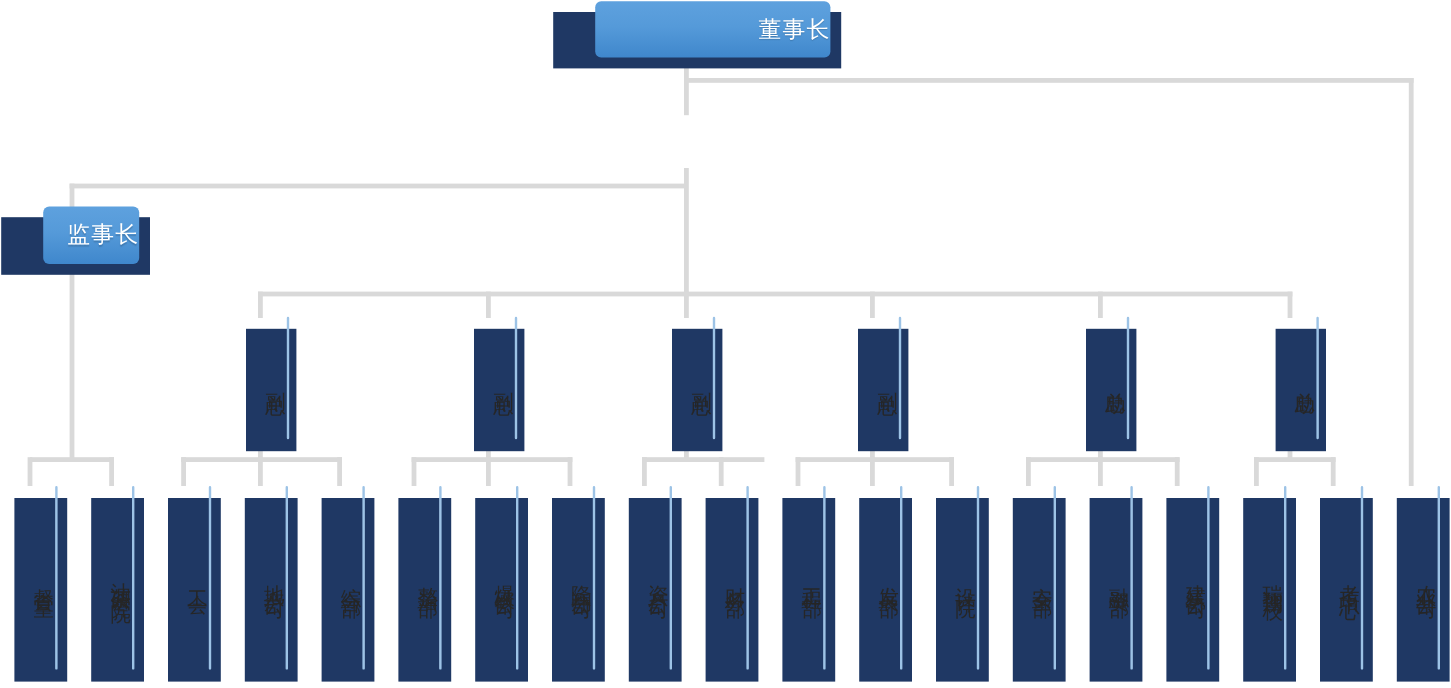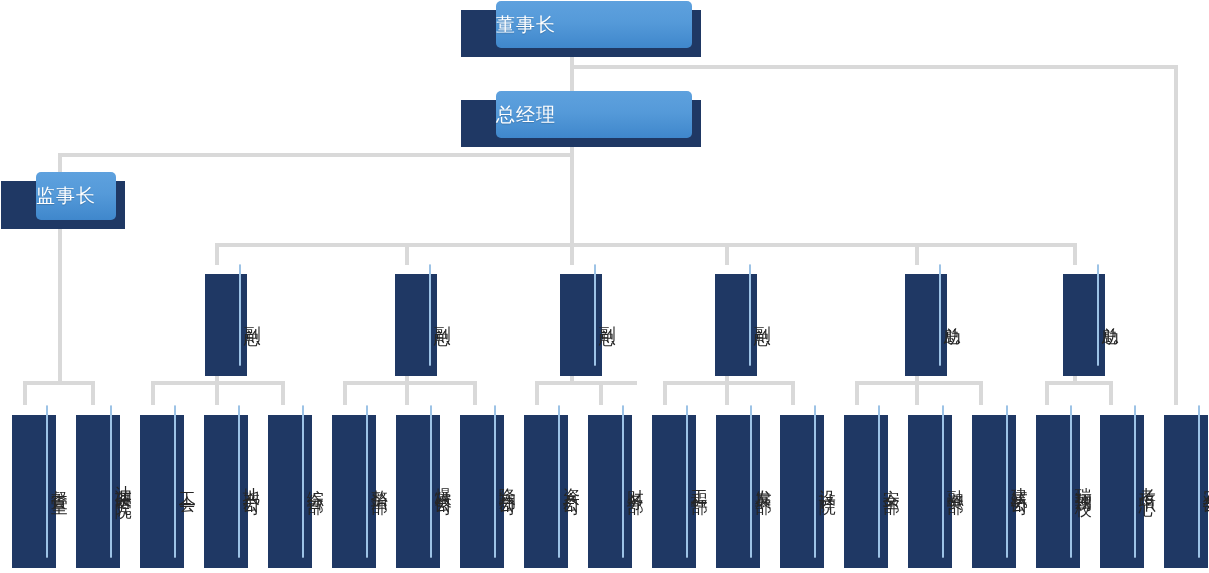--- a/index.html
+++ b/index.html
@@ -39,21 +39,21 @@
     bottom: -9px;
     background: #1f3864;
     z-index: 1;
   }
   .node .face {
     position: absolute;
     left: 0; top: 0; right: 0; bottom: 0;
     z-index: 2;
     display: flex;
     align-items: center;
-    justify-content: flex-start;
+    justify-content: flex-end;
     box-sizing: border-box;
     margin-left: 44px;
   }
 
   
   .node.exec .face {
     background: linear-gradient(180deg, #5ea1de 0%, #559ad9 45%, #3f87cc 100%);
     color: #ffffff;
     border-radius: 5px;
     font-size: 19px;
@@ -146,26 +146,20 @@
   <div class="conn" style="left:1045px; top:381px; width:4px; height:24px;"></div>
   <div class="conn" style="left:1109px; top:381px; width:4px; height:24px;"></div>
 
   <div class="node exec" style="left:452px; top:1px; width:240px; height:47px;">
     <div class="shadow"></div>
     <div class="face">
       <span>董事长</span>
     </div>
   </div>
 
-  <div class="node exec" style="left:452px; top:91px; width:240px; height:47px;">
-    <div class="shadow"></div>
-    <div class="face">
-      <span>总经理</span>
-    </div>
-  </div>
 
   <div class="node exec" style="left:-8px; top:172px; width:124px; height:48px;">
     <div class="shadow"></div>
     <div class="face">
       <span>监事长</span>
     </div>
   </div>
 
   <div class="node light mgr" style="left:195px; top:264px; width:42px; height:102px;">
     <div class="shadow"></div>

